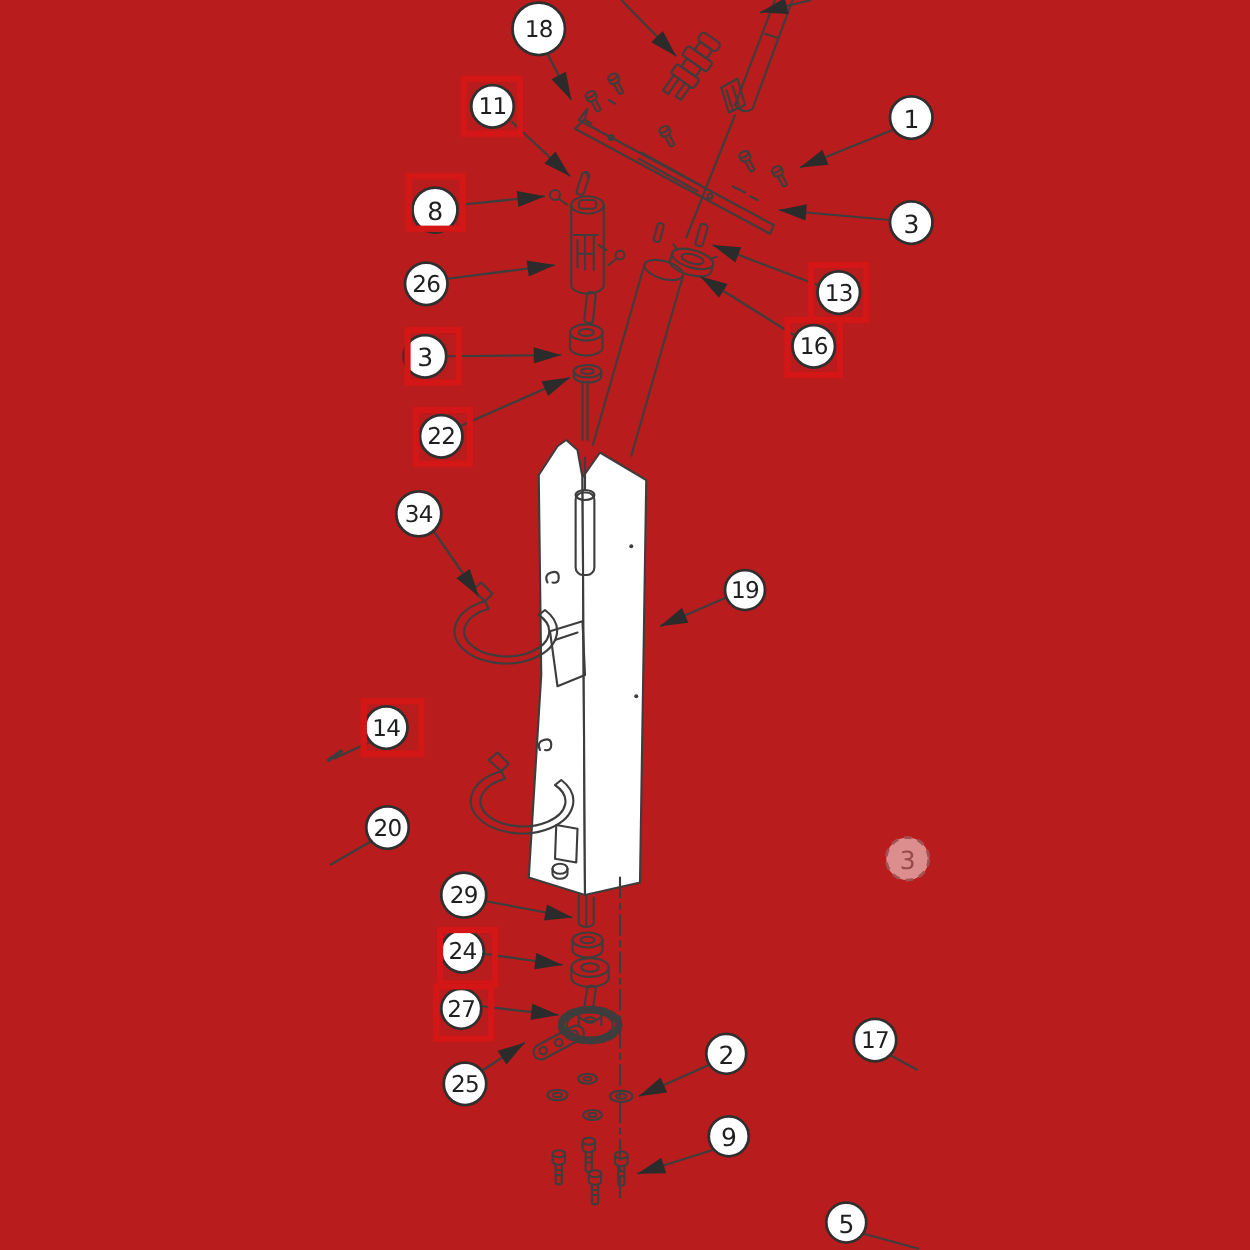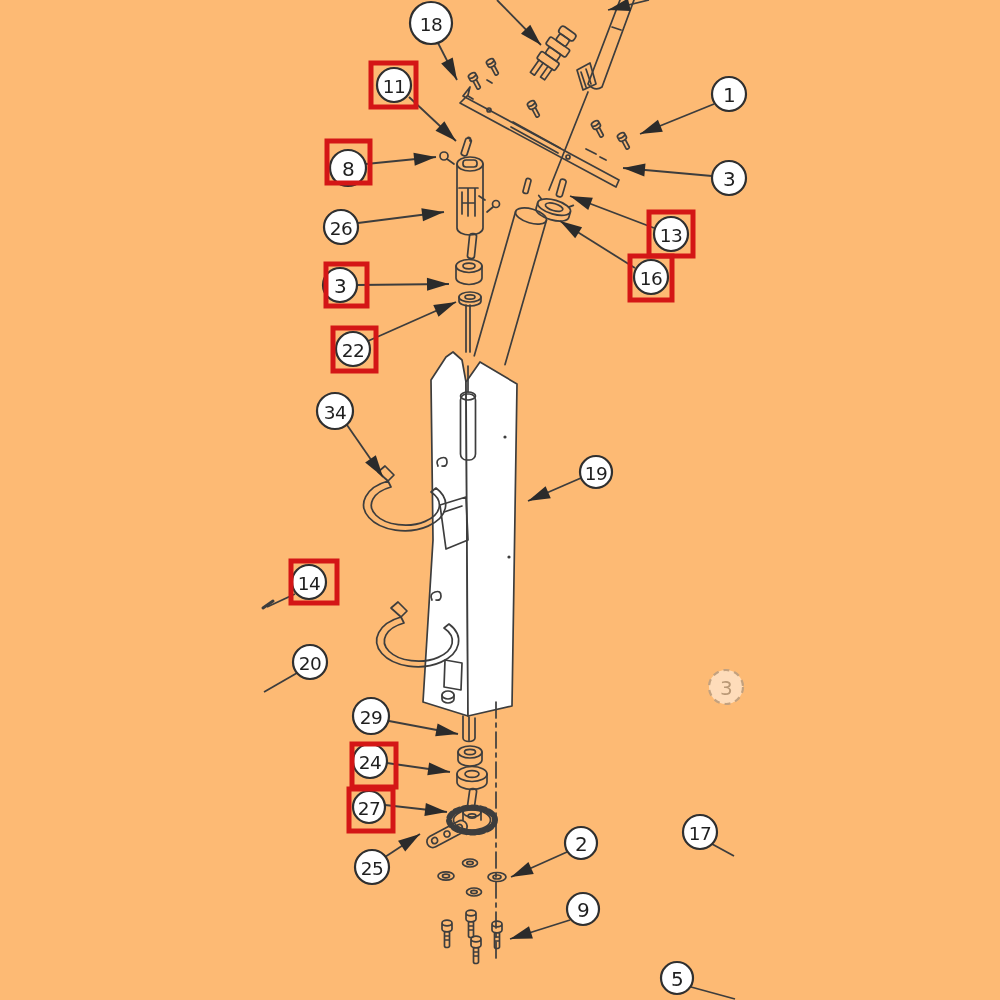--- a/index.html
+++ b/index.html
@@ -1,16 +1,16 @@
 <!DOCTYPE html>
 <html><head>
 <meta charset="utf-8">
 <style>
   html,body{margin:0;padding:0;background:#ffffff;}
-  #stage{position:relative;width:1000px;height:1000px;background:#fdba74;overflow:hidden;
+  #stage{position:relative;width:1000px;height:1000px;background:#b91c1c;overflow:hidden;
          font-family:"DejaVu Sans",sans-serif;}
   #diagram-svg{position:absolute;left:0;top:0;}
   .callout-num{font-family:"DejaVu Sans",sans-serif;letter-spacing:-0.5px;}
 </style>
 </head>
 <body>
 
 <div id="stage">
 <svg id="diagram-svg" width="1000" height="1000" viewBox="0 0 1000 1000" xmlns="http://www.w3.org/2000/svg">
   <defs>

